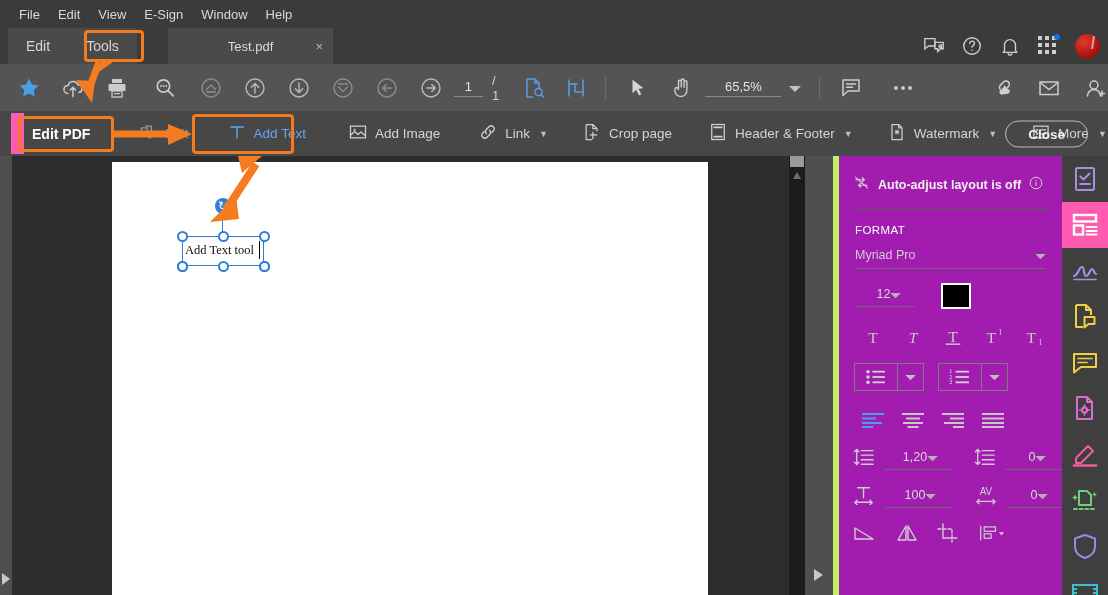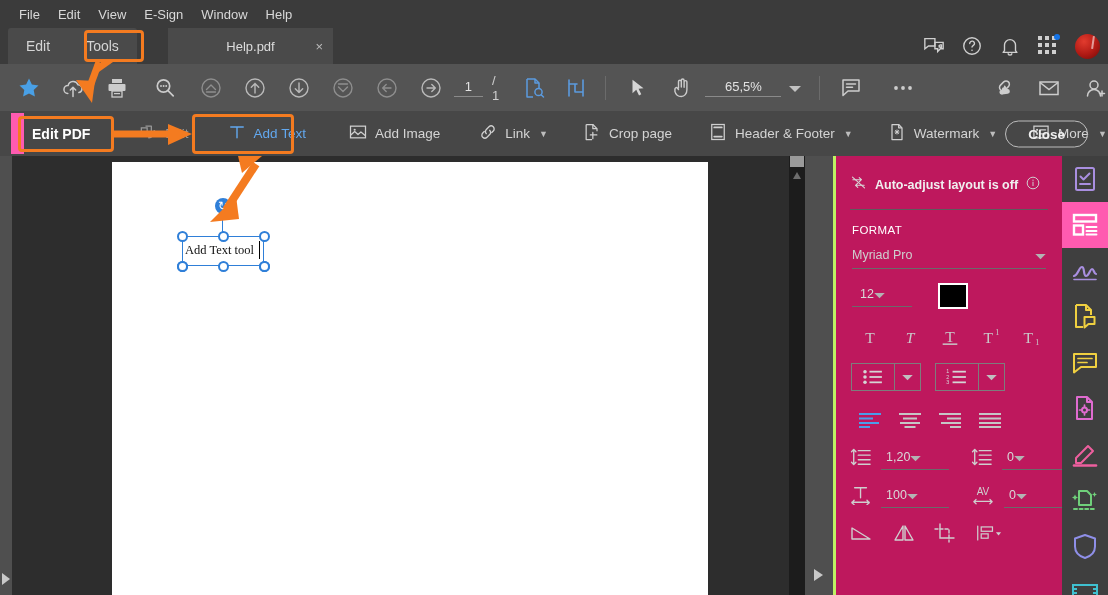--- a/index.html
+++ b/index.html
@@ -185,21 +185,21 @@
   }
   .rot-knob {
     position: absolute; left: 203px; top: 192px; width: 16px; height: 16px;
     border-radius: 50%; background: #2f7fd8; color: #fff;
     font-size: 12px; display: flex; align-items: center; justify-content: center;
   }
 
   
   .rpanel {
     position: absolute; left: 833px; top: 156px; width: 229px; height: 439px;
-    background: #be185d; border-left: 3px solid #bef264;
+    background: #a21caf; border-left: 6px solid #bef264;
   }
   .autoadj {
     display: flex; align-items: center; gap: 8px; padding: 18px 14px 0 14px;
   }
   .autoadj .t {
     color: #f0f0f0; font-size: 12.5px; font-weight: bold; white-space: nowrap;
   }
   .hr { height: 1px; background: #5d5d5d; margin: 14px 14px 0 14px; }
   .sect-title {
     color: #ffffff; font-size: 11.5px; font-weight: normal; letter-spacing: .4px;
@@ -207,21 +207,21 @@
   }
   .fontrow {
     margin: 10px 16px 0 16px; border-bottom: 1px solid #6a6a6a;
     display: flex; align-items: center; justify-content: space-between;
     padding-bottom: 4px;
   }
   .fontrow .fname { color: #cfcfcf; font-size: 12.5px; }
   .sizerow { display: flex; align-items: center; margin: 14px 0 0 16px; }
   .numfield {
     border-bottom: 1px solid #6a6a6a; width: 60px;
-    display: flex; align-items: center; justify-content: flex-start;
+    display: flex; align-items: center; justify-content: center;
     padding-bottom: 3px;
   }
   .numfield .v { color: #d9d9d9; font-size: 12.5px; }
   .swatch {
     width: 30px; height: 26px; background: #000; border: 2px solid #ffffff;
     margin-left: 26px; cursor: pointer;
   }
   .tstyle-row {
     display: flex; align-items: center; gap: 0; margin: 14px 0 0 14px;
   }
@@ -283,21 +283,21 @@
     <div class="menu-item">Window</div>
     <div class="menu-item">Help</div>
   </div>
 
   <div class="tabbar">
     <div class="tab-left">
       <div class="tab-btn">Edit</div>
       <div class="tab-btn">Tools</div>
     </div>
     <div class="doc-tab">
-      <span class="name">Help.pdf</span>
+      <span class="name">Test.pdf</span>
       <span class="close">×</span>
     </div>
     <div class="tabbar-right">
       <span class="tb-icon">
         <svg width="22" height="22" viewBox="0 0 24 24" fill="none" stroke="#cfcfcf" stroke-width="1.5">
           <path d="M2 4h11v8H6l-4 3V4z"></path>
             <path d="M13 8h9v7h-3l-3 3v-3h-3V8z"></path>
           <path d="M17.5 11v2.5M18.6 10.6h1.6v2.9h-1.6z" stroke-width="1.2"></path>
         </svg>
       </span>

